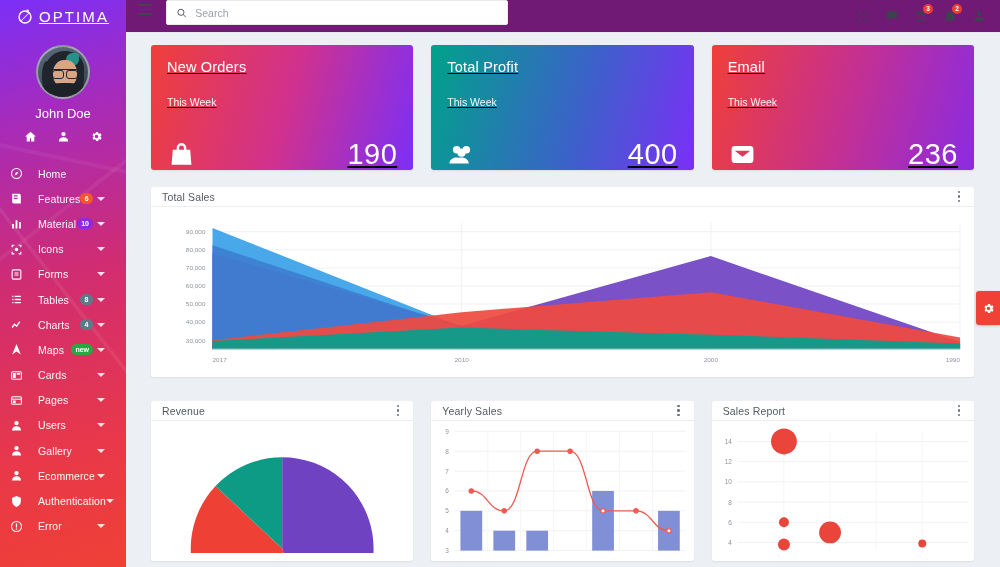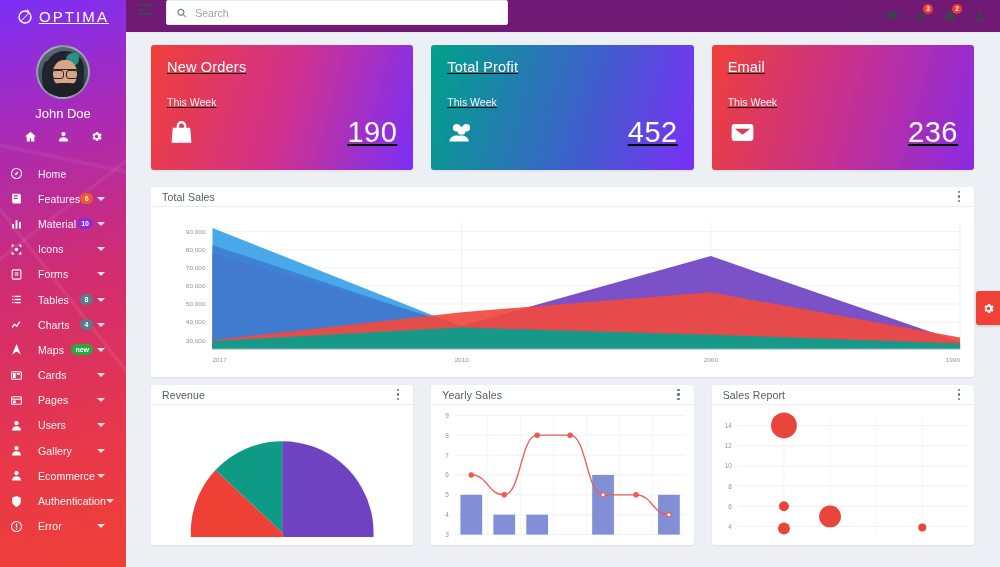--- a/index.html
+++ b/index.html
@@ -139,38 +139,38 @@
   .content { flex: 1; padding: 12px 26px 0 25px; overflow: hidden; }
 
   
   .stats { display: flex; gap: 18px; text-decoration: underline; }
   .stat {
     flex: 1; height: 125px; border-radius: 3px; padding: 14px 16px 0;
     color: #fff; position: relative; box-shadow: 0 1px 2px rgba(0,0,0,.08);
   }
   .stat h3 { font-size: 14.5px; font-weight: 400; letter-spacing: .2px; }
   .stat .sub { font-size: 10.5px; margin-top: 21px; opacity: .95; font-weight: 400; }
-  .stat .row { display: flex; align-items: flex-end; margin-top: 10px; }
+  .stat .row { display: flex; align-items: flex-end; margin-top: 32px; }
   .stat .row svg { width: 29px; height: 29px; fill: #fff; display: block; }
   .stat .num { margin-left: auto; font-size: 29px; font-weight: 300; line-height: 1; letter-spacing: .5px; }
 
   
   .panel { background: #fff; border-radius: 3px; box-shadow: 0 1px 2px rgba(0,0,0,.07); }
   .panel-hd {
     height: 20px; display: flex; align-items: center; padding: 0 11px;
     border-bottom: 1px solid #eceef1;
   }
   .panel-title { font-size: 10.5px; color: #525a64; letter-spacing: .15px; }
   .dots { margin-left: auto; cursor: pointer; display: flex; flex-direction: column; gap: 2px; padding: 3px; }
   .dots i { width: 2.4px; height: 2.4px; border-radius: 50%; background: #6a7179; display: block; }
 
   .sales-panel { margin-top: 17px; height: 190px; }
   .sales-body { height: 161px; position: relative; padding: 10px 8px 0 0; }
 
-  .lower { display: flex; gap: 18px; margin-top: 8px; }
+  .lower { display: flex; gap: 18px; margin-top: 24px; }
   .lower .panel { flex: 1; height: 160px; overflow: hidden; }
 
   .axis-lbl { font-size: 6.5px; fill: #8d949c; font-family: "Liberation Sans", sans-serif; }
   .gear-tab {
     position: absolute; right: 0; top: 291px; width: 24px; height: 34px;
     background: #ef4136; border-radius: 3px 0 0 3px;
     display: flex; align-items: center; justify-content: center; cursor: pointer;
     box-shadow: 0 1px 3px rgba(0,0,0,.2);
   }
   .gear-tab svg { width: 13px; height: 13px; fill: #fff; display: block; }
@@ -442,21 +442,21 @@
         <div class="stat" style="background:linear-gradient(105deg,#00a28a 0%,#3a63c8 55%,#7b2ff7 100%)">
           <h3>Total Profit</h3>
           <div class="sub">This Week</div>
           <div class="row">
             <svg viewBox="0 0 24 24">
               <circle cx="8" cy="8" r="3.1"></circle>
                 <circle cx="16" cy="8" r="3.1"></circle>
               <circle cx="12" cy="10.5" r="3.4"></circle>
               <path d="M2 19.5c0-3 2.7-5 6-5s6 2 6 5zm10.5 0c0-2.2-1-3.9-2.6-4.8a8.6 8.6 0 0 1 2.1-.2c3.3 0 6 2 6 5z"></path>
             </svg>
-            <span class="num">452</span>
+            <span class="num">400</span>
           </div>
         </div>
 
         <div class="stat" style="background:linear-gradient(105deg,#ef3f3a 0%,#c6308f 50%,#8a2be2 100%)">
           <h3>Email</h3>
           <div class="sub">This Week</div>
           <div class="row">
             <svg viewBox="0 0 24 24">
               <path d="M3 7.5A2.5 2.5 0 0 1 5.5 5h13A2.5 2.5 0 0 1 21 7.5v9A2.5 2.5 0 0 1 18.5 19h-13A2.5 2.5 0 0 1 3 16.5zm2.6 1.3 6.4 5 6.4-5z"></path>
             </svg>

